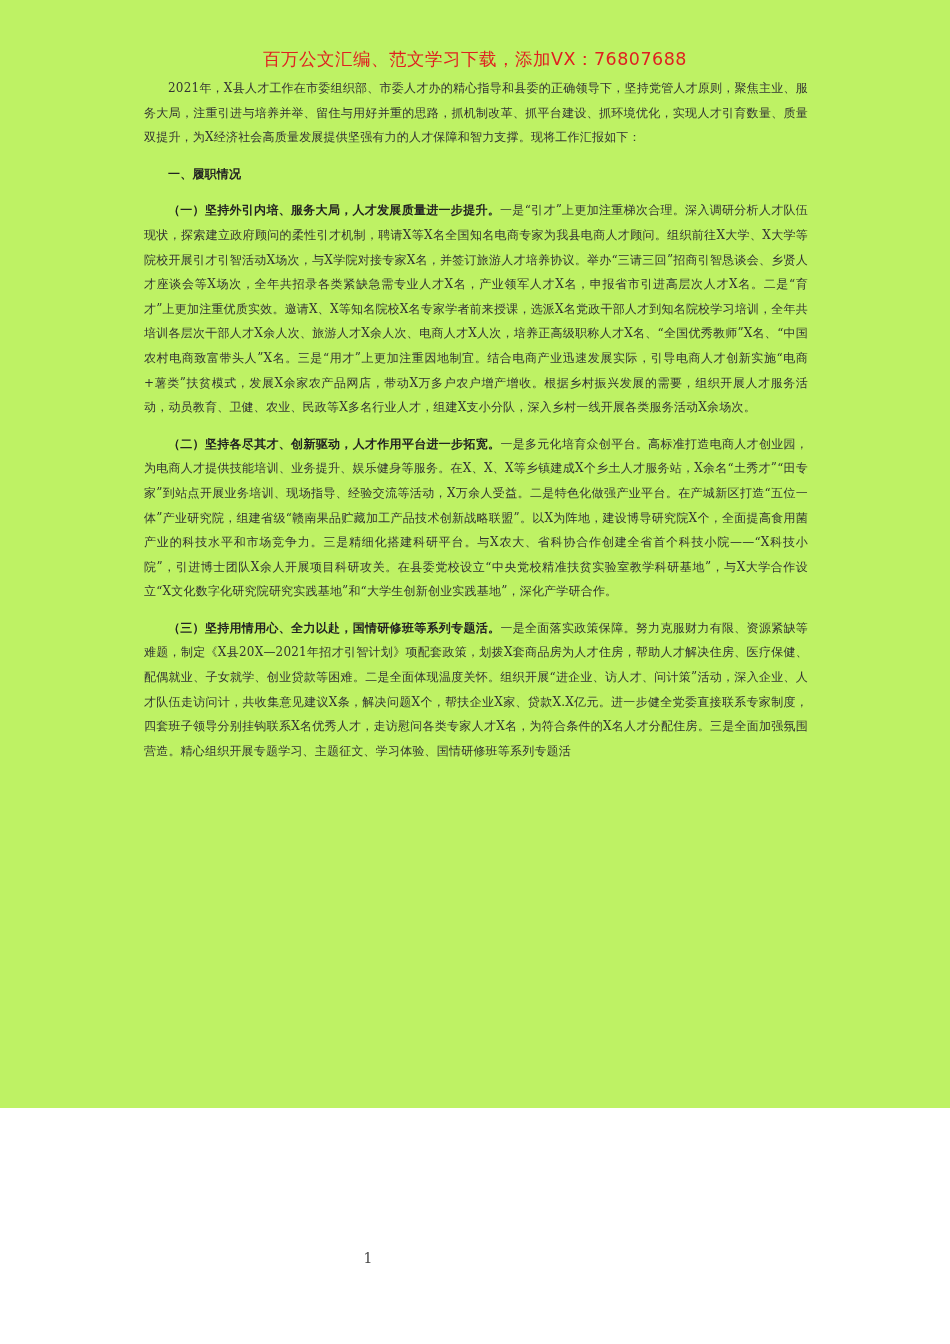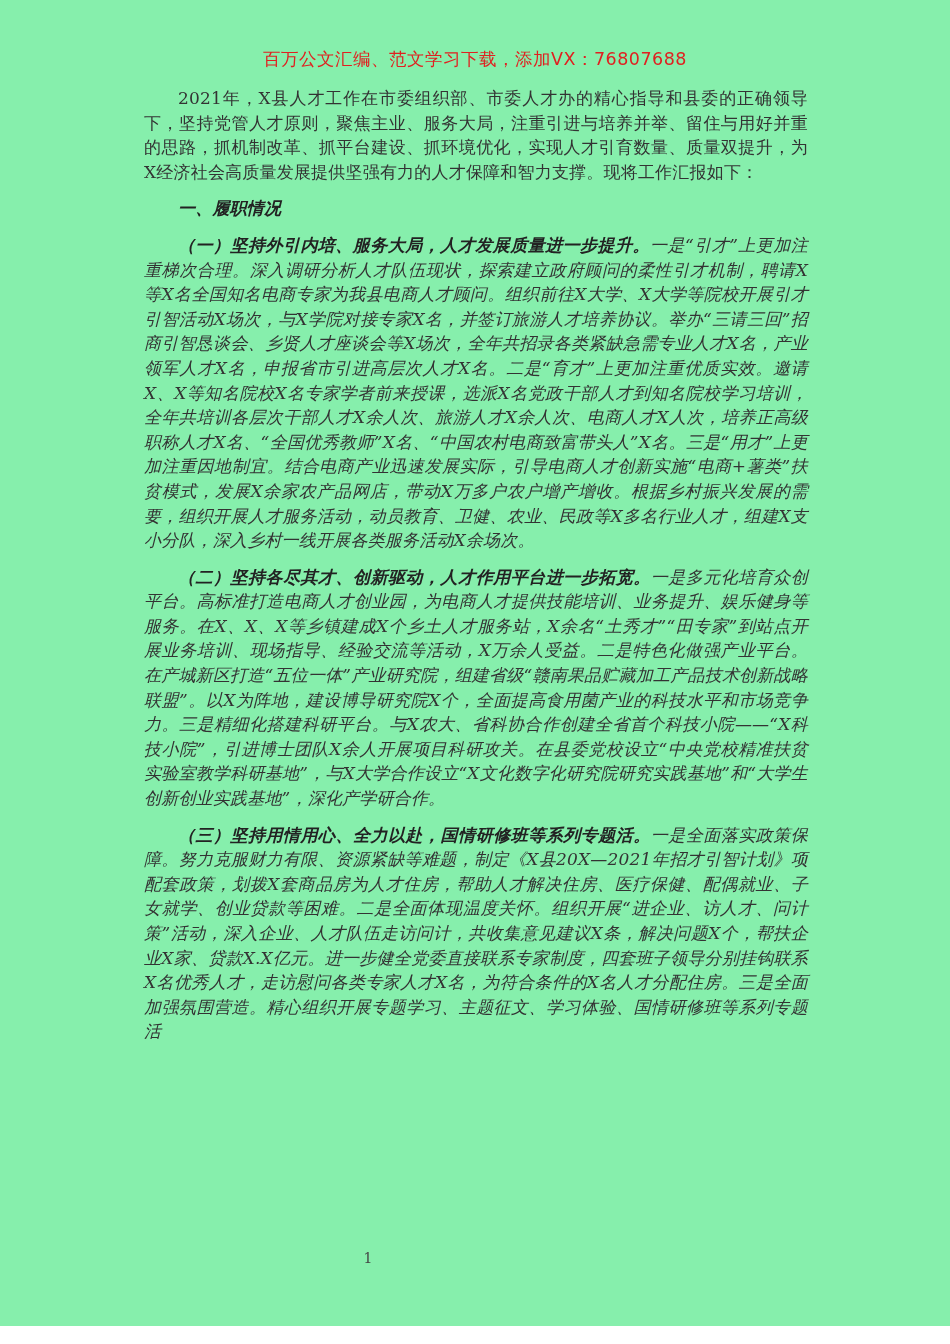--- a/index.html
+++ b/index.html
@@ -1,30 +1,30 @@
 <!DOCTYPE html>
 <html><head>
   <meta charset="utf-8">
   <style>
     html, body { margin: 0; padding: 0; background: #ffffff; }
     body { width: 950px; height: 1344px; position: relative; overflow: hidden; }
-    .page { position: absolute; left: 0; top: 0; width: 950px; height: 1326px; background: #86efac; }
+    .page { position: absolute; left: 0; top: 0; width: 950px; height: 1108px; background: #bef264; }
     .banner {
       position: absolute; left: 0; top: 47px; width: 950px; text-align: center;
       font-family: "DejaVu Sans", "Liberation Sans", sans-serif;
       font-size: 17.5px; color: #e02020; letter-spacing: 0.5px; line-height: 24px;
     }
     .body-text {
-      position: absolute; left: 144px; top: 86px; width: 664px;
+      position: absolute; left: 144px; top: 76px; width: 664px;
       font-family: "DejaVu Serif", "Liberation Serif", serif;
-      font-size: 17px; color: #333333; line-height: 24.6px;
+      font-size: 12px; color: #333333; line-height: 24.6px;
       text-align: justify; letter-spacing: 0.2px;
     }
     .body-text p { margin: 0; text-indent: 2em; }
-    .body-text p + p { margin-top: 12px; font-style: italic; }
+    .body-text p + p { margin-top: 12px; }
     .heading { font-family: "DejaVu Sans", "Liberation Sans", sans-serif; font-weight: bold; color: #222; }
     .lead { font-family: "DejaVu Sans", "Liberation Sans", sans-serif; font-weight: bold; color: #222; margin-top: 20px; }
     .page-number {
       position: absolute; left: 0; top: 1250px; width: 736px; text-align: center;
       font-family: "DejaVu Serif", "Liberation Serif", serif; font-size: 14px; color: #444;
     }
   </style>
 </head>
 <body>
 

